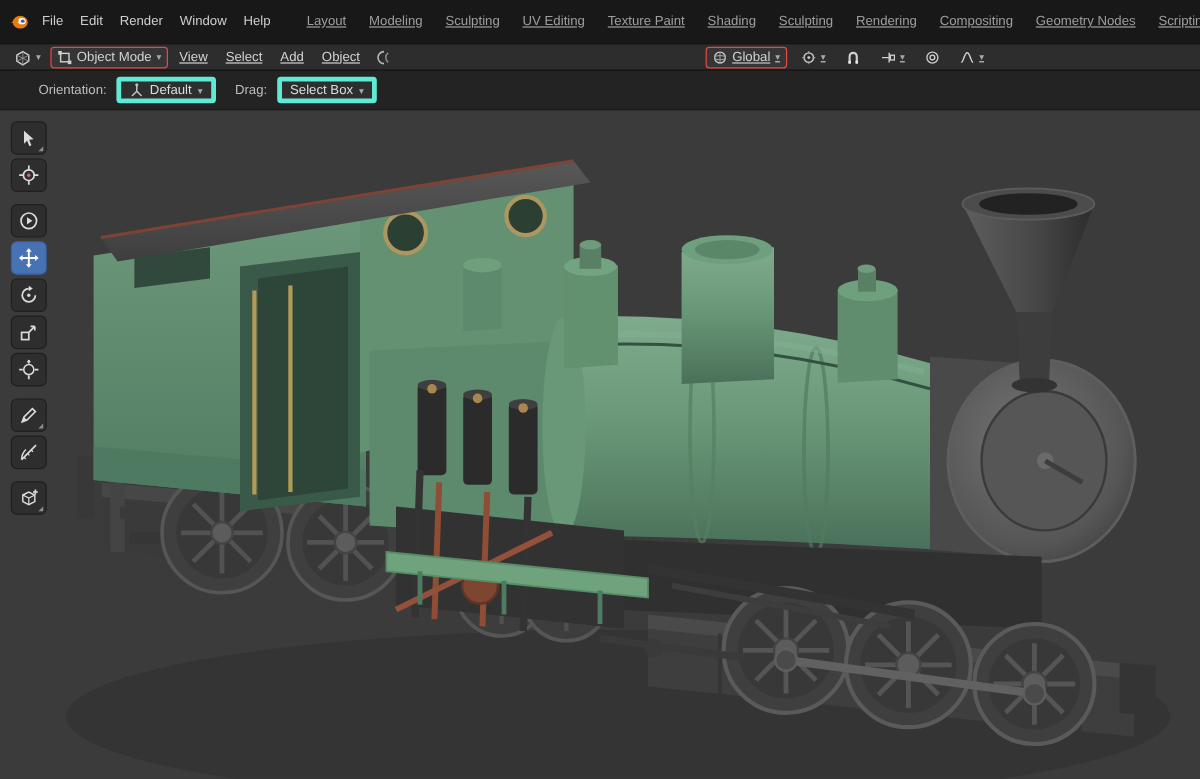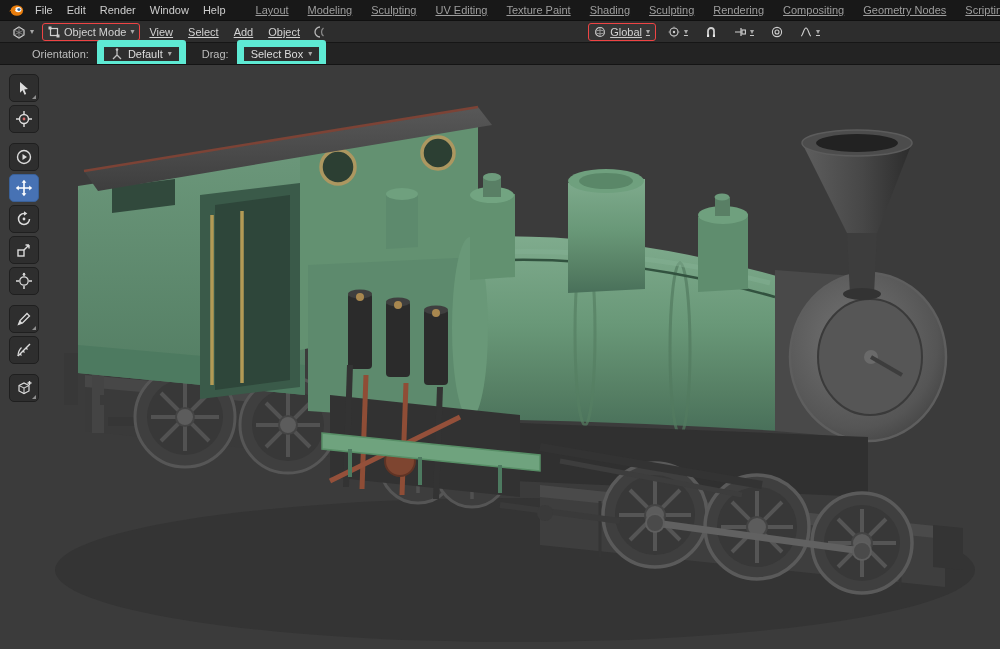--- a/index.html
+++ b/index.html
@@ -4,37 +4,37 @@
 <style>
   * { box-sizing: border-box; }
   html,body { margin:0; padding:0; }
   body {
     width:1000px; height:649px; overflow:hidden;
     background:#1f1f1f;
     font-family:"Liberation Sans", sans-serif;
     font-size:11px; color:#c7c7c7;
   }
   
-  .topbar { height:20px; background:#181818; display:flex; align-items:center; padding:0 6px; }
+  .topbar { height:36px; background:#181818; display:flex; align-items:center; padding:0 6px; }
   .logo { width:16px; height:14px; margin:0 4px 0 2px; display:flex; align-items:center; }
   .menu-item { padding:2px 7px; border-radius:3px; color:#cdcdcd; cursor:default; }
   .tabs { display:flex; align-items:center; margin-left:14px; gap:1px; }
   .tab { padding:2px 9px; color:#9e9e9e; border-radius:4px; white-space:nowrap;text-decoration:underline; }
   
   .vheader { height:22px; background:#2d2d2d; border-top:1px solid #101010; display:flex; align-items:center; padding:0 7px; gap:3px; }
   .hbtn { display:flex; align-items:center; gap:4px; padding:2px 5px; border-radius:3px; color:#d2d2d2; }
   .hbtn .chev { font-size:8px; color:#a8a8a8; line-height:1; }
   .dropdown { background:#353535; border:1px solid #ef4444; }
   .hmenu { padding:2px 6px; color:#d2d2d2;text-decoration:underline; }
   .hright { margin-left:auto; margin-right:168px; display:flex; align-items:center; gap:7px;text-decoration:underline; }
   .icon14 { width:14px; height:14px; display:block; }
   .icon12 { width:12px; height:12px; display:block; }
   
-  .toolsettings { height:22px; background:#232323; border-top:1px solid #161616; display:flex; align-items:center; padding:0 10px 0 32px; gap:8px; color:#bdbdbd; }
-  .ts-drop { display:flex; align-items:center; gap:5px; background:#2e2e2e; border:7px solid #5eead4; border-radius:3px; padding:1px 7px; color:#dcdcdc; }
+  .toolsettings { height:33px; background:#232323; border-top:1px solid #161616; display:flex; align-items:center; padding:0 10px 0 32px; gap:8px; color:#bdbdbd; }
+  .ts-drop { display:flex; align-items:center; gap:5px; background:#2e2e2e; border:4px solid #5eead4; border-radius:3px; padding:1px 7px; color:#dcdcdc; }
   
   .viewport { position:relative; width:1000px; height:586px; background:#3b3b3b; border-top:1px solid #141414; }
   .viewport svg.scene { position:absolute; left:0; top:0; }
   
   .lefttools { position:absolute; left:9px; top:9px; display:flex; flex-direction:column; z-index:5; }
   .toolbtn { width:30px; height:28px; background:#2e2e2e; border:1px solid #1f1f1f; border-radius:5px; margin-bottom:3px; display:flex; align-items:center; justify-content:center; position:relative; }
   .toolbtn.active { background:#4772b4; border-color:#3a6199; }
   .toolbtn .corner { position:absolute; right:2px; bottom:2px; width:0; height:0; border-left:4px solid transparent; border-bottom:4px solid #8f8f8f; }
   .tool-gap { height:7px; }
   .ticon { width:18px; height:18px; display:block; }

